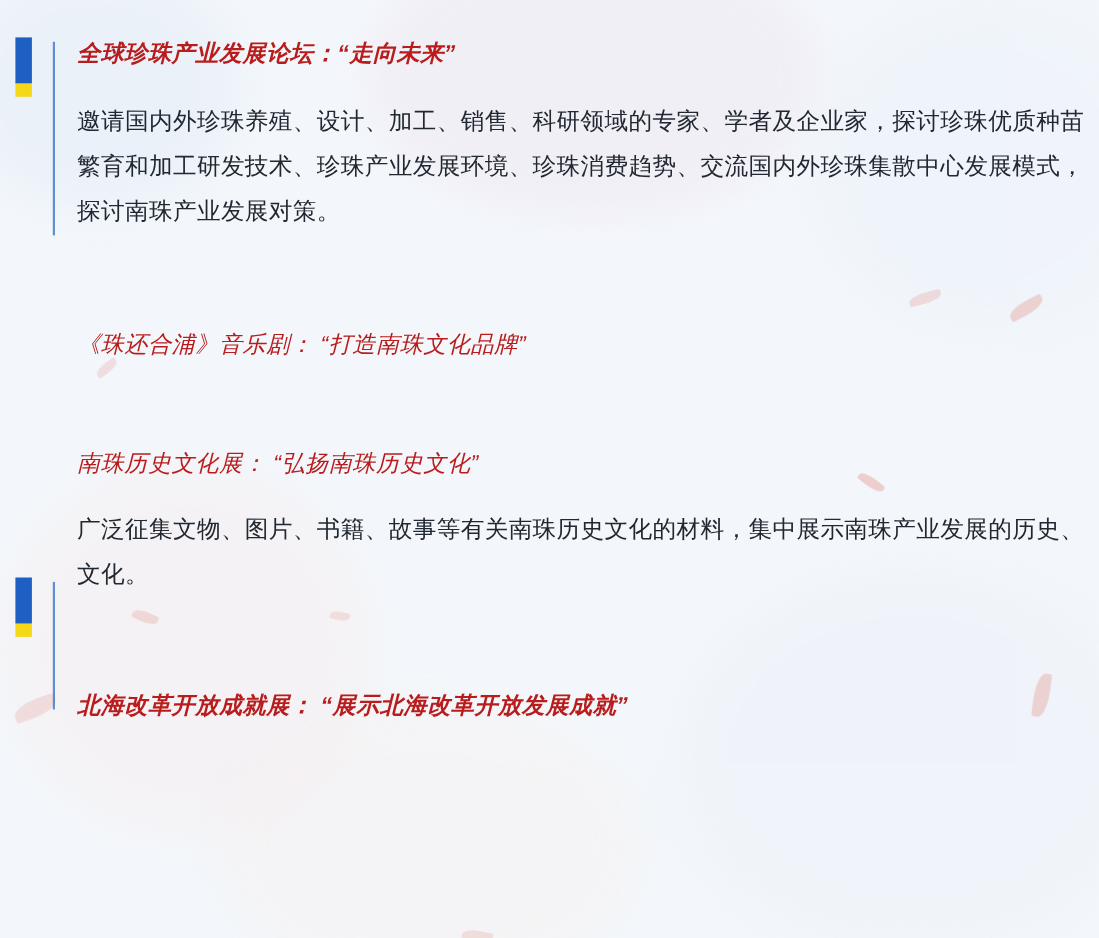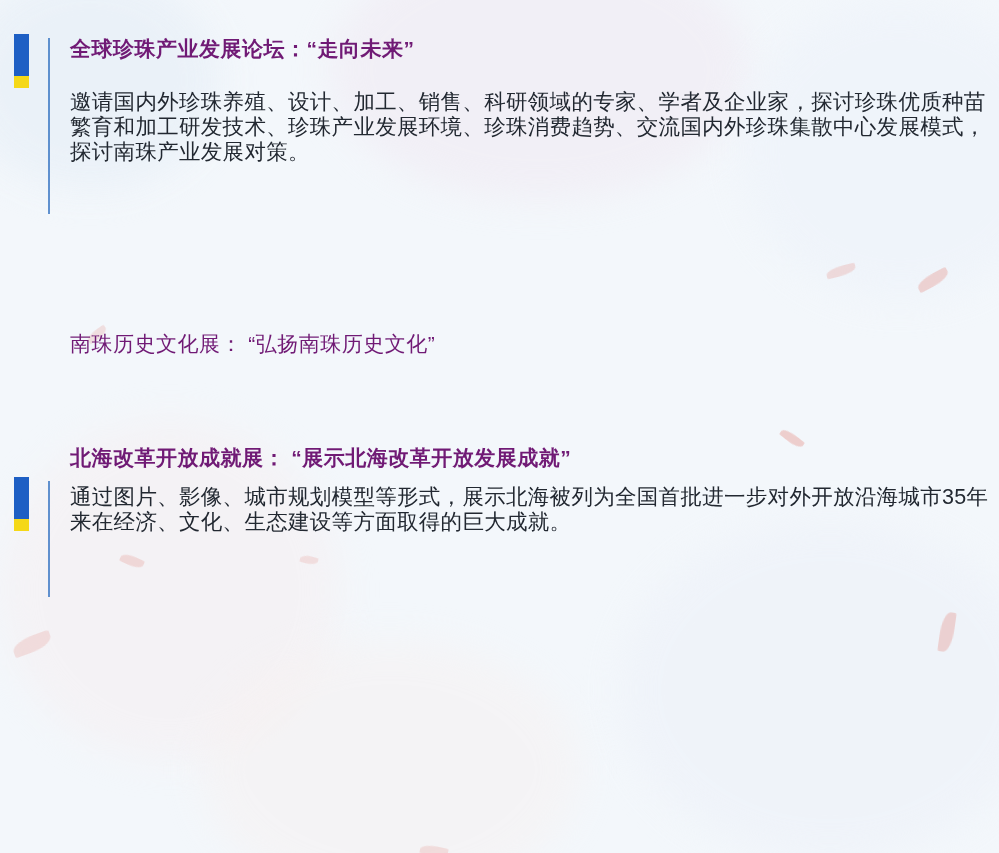--- a/index.html
+++ b/index.html
@@ -96,33 +96,34 @@
     background: #f5d817;
   }
 
   .sec-body {
     padding-left: 22px;
   }
 
   .sec-title {
     font-size: 21px;
     line-height: 30px;
-    color: #701a75;
+    color: #b91c1c;
     font-weight: bold;
     letter-spacing: .5px;
     margin: 0 0 26px 0;
     white-space: nowrap;
+    font-style: italic;
   }
   .sec-title.light {
     font-weight: normal;
   }
 
   .sec-text {
     font-size: 21.5px;
-    line-height: 25px;
+    line-height: 41px;
     color: #222831;
     letter-spacing: .3px;
     margin: 0;
     max-width: 930px;
   }
 
   
   #sec-0 { padding-top: 34px; }
   #sec-0 .rule { top: 38px; height: 176px; bottom: auto; }
   #sec-0 .marker { top: 34px; }
@@ -175,31 +176,32 @@
     </div>
   </div>
 
   <div class="section" id="sec-1">
     <div class="marker">
       <div class="blue"></div>
         <div class="yellow"></div>
     </div>
     <div class="rule"></div>
     <div class="sec-body">
+      <h2 class="sec-title light">《珠还合浦》音乐剧： “打造南珠文化品牌”</h2>
     </div>
   </div>
 
   <div class="section" id="sec-2">
 
     <div class="sec-body">
       <h2 class="sec-title light">南珠历史文化展： “弘扬南珠历史文化”</h2>
+      <p class="sec-text">广泛征集文物、图片、书籍、故事等有关南珠历史文化的材料，集中展示南珠产业发展的历史、文化。</p>
     </div>
   </div>
 
   <div class="section" id="sec-3">
 
     <div class="sec-body">
       <h2 class="sec-title">北海改革开放成就展： “展示北海改革开放发展成就”</h2>
-      <p class="sec-text">通过图片、影像、城市规划模型等形式，展示北海被列为全国首批进一步对外开放沿海城市35年来在经济、文化、生态建设等方面取得的巨大成就。</p>
     </div>
   </div>
 
 </div>
 
 </body></html>

